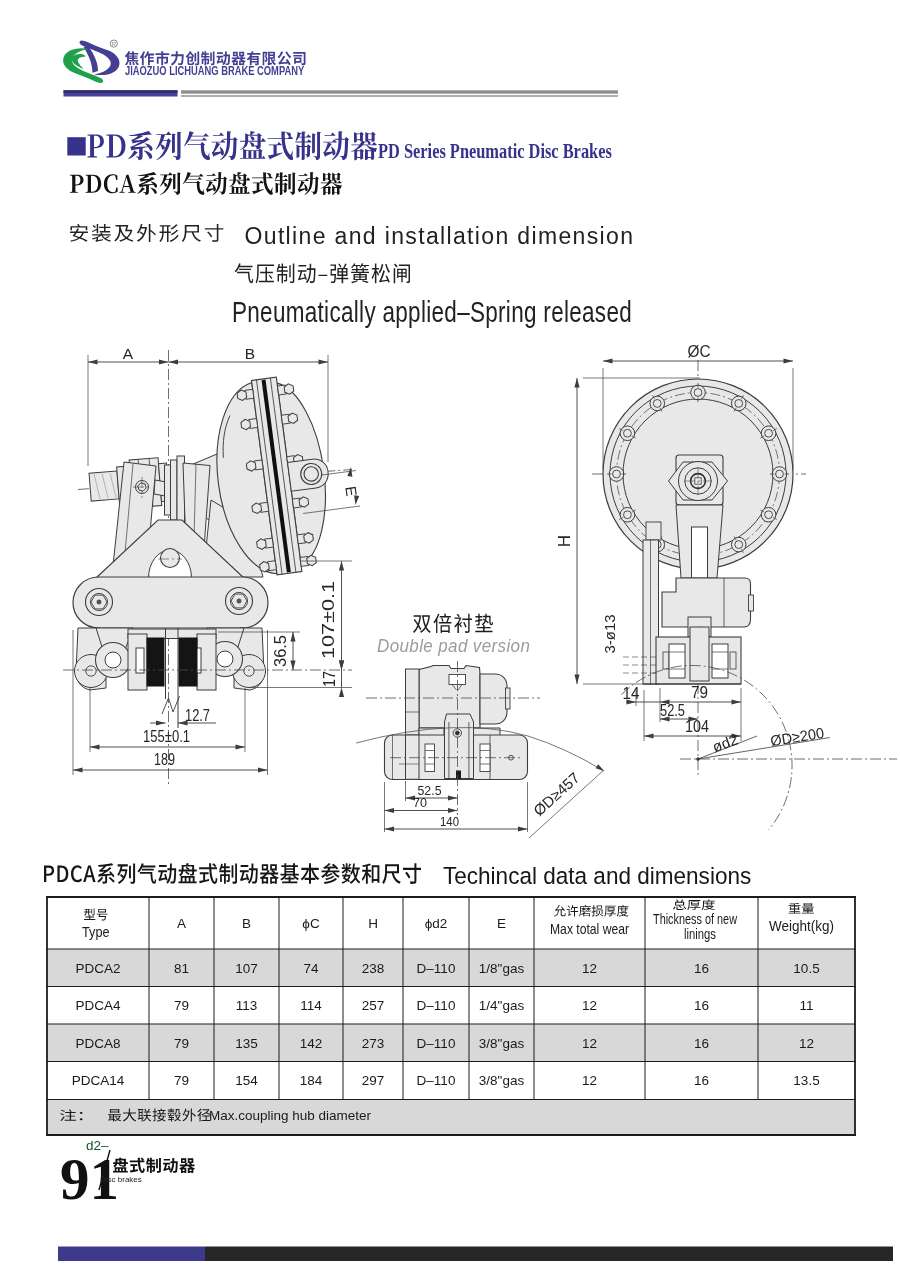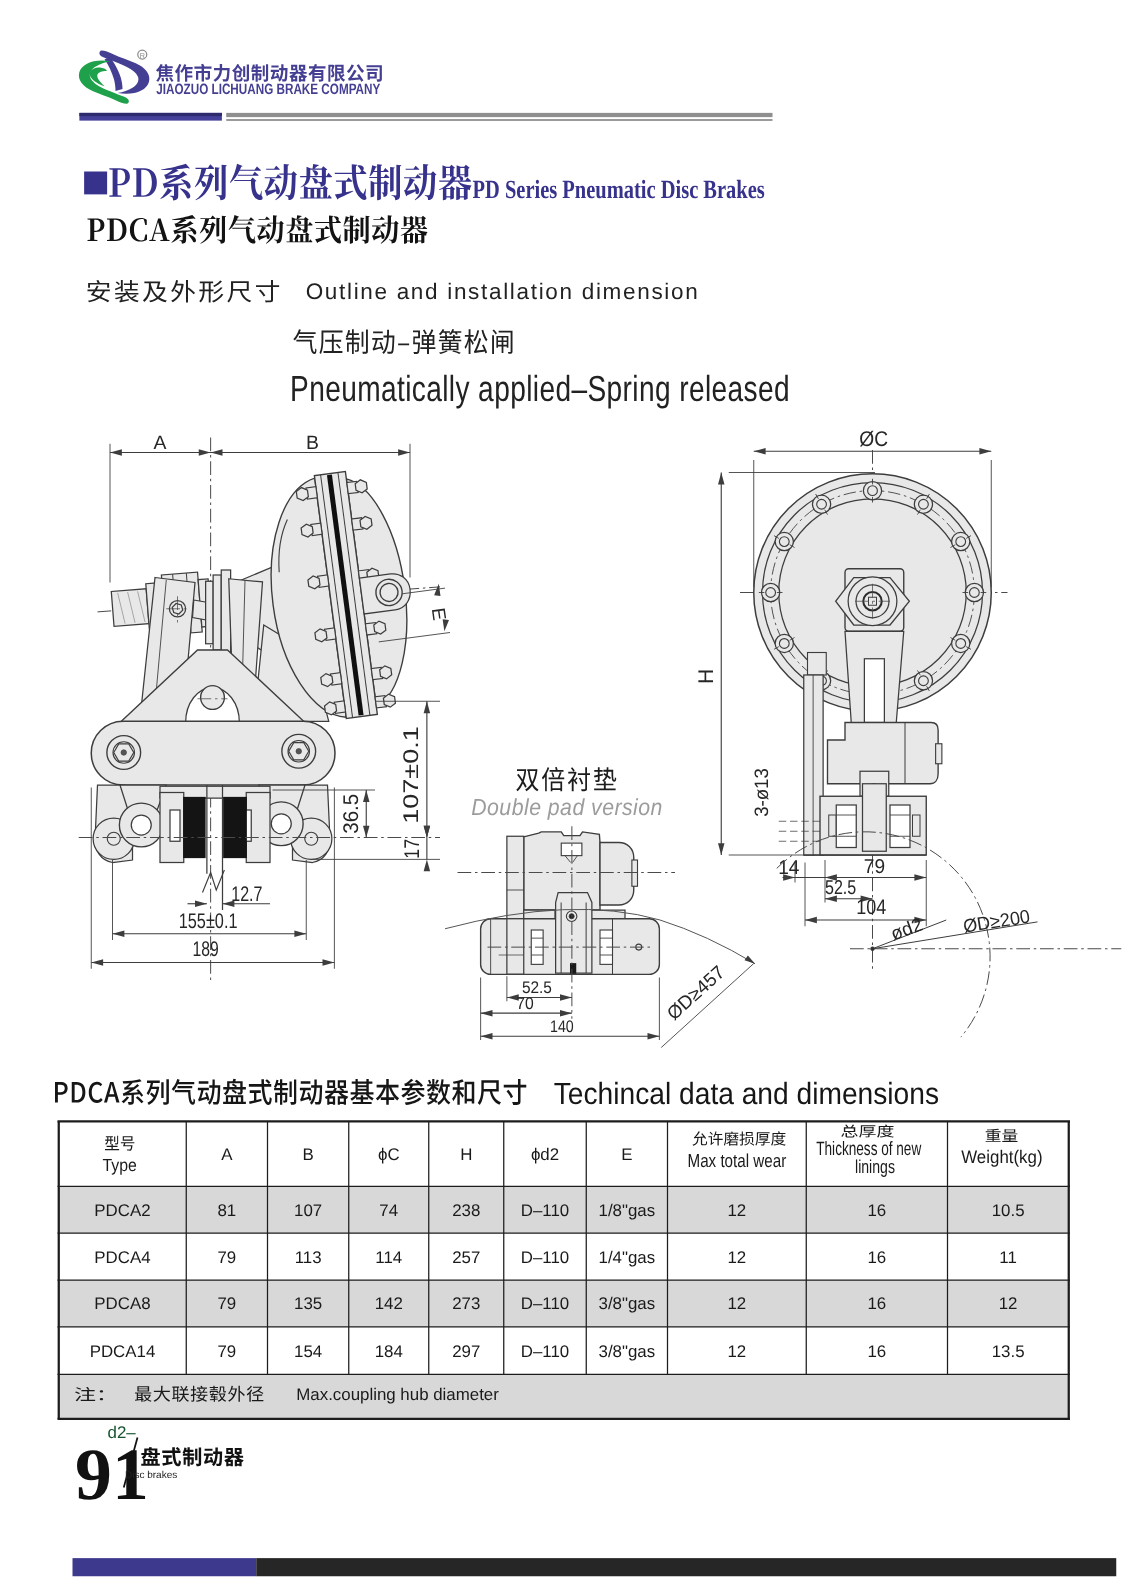--- a/index.html
+++ b/index.html
@@ -420,19 +420,19 @@
     <text x="806.5" y="1085.3" font-size="13.5" font-family="Liberation Sans,sans-serif" fill="#1a1a1a" text-anchor="middle">13.5</text>
     <path d="M60.9 1110.4C62.1 1110.8 63.5 1111.4 64.2 1111.8L65 1111C64.2 1110.6 62.8 1110.1 61.6 1109.7ZM60 1113.9C61.1 1114.2 62.5 1114.8 63.2 1115.2L64 1114.5C63.2 1114.1 61.8 1113.5 60.7 1113.2ZM60.5 1120.4 61.6 1121C62.7 1119.8 63.9 1118.2 64.8 1116.9L63.9 1116.3C62.8 1117.7 61.5 1119.4 60.5 1120.4ZM68.9 1109.8C69.5 1110.5 70.1 1111.4 70.3 1111.9L71.6 1111.5C71.3 1111 70.7 1110.1 70.1 1109.5ZM65.1 1112V1112.9H69.7V1115.7H65.8V1116.6H69.7V1119.8H64.6V1120.7H76.1V1119.8H71.1V1116.6H75.1V1115.7H71.1V1112.9H75.7V1112ZM81.2 1114C81.9 1114 82.5 1113.6 82.5 1113.1C82.5 1112.5 81.9 1112.1 81.2 1112.1C80.5 1112.1 79.8 1112.5 79.8 1113.1C79.8 1113.6 80.5 1114 81.2 1114ZM81.2 1120.2C81.9 1120.2 82.5 1119.8 82.5 1119.2C82.5 1118.7 81.9 1118.3 81.2 1118.3C80.5 1118.3 79.8 1118.7 79.8 1119.2C79.8 1119.8 80.5 1120.2 81.2 1120.2Z" fill="#1a1a1a"></path>
     <path d="M110.9 1111.4H118.2V1112.4H110.9ZM110.9 1109.7H118.2V1110.7H110.9ZM109.9 1109V1113.1H119.3V1109ZM113 1114.8V1115.7H110.4V1114.8ZM108 1119.7 108.1 1120.6 113 1120V1121.4H114.1V1119.9L114.9 1119.8V1119L114.1 1119V1114.8H121V1113.9H108V1114.8H109.4V1119.5ZM114.6 1115.7V1116.5H115.5L115.2 1116.6C115.7 1117.6 116.2 1118.5 117 1119.3C116.2 1119.9 115.3 1120.3 114.4 1120.6C114.6 1120.8 114.9 1121.1 115 1121.3C115.9 1121 116.9 1120.5 117.7 1119.9C118.5 1120.5 119.5 1121 120.6 1121.3C120.7 1121.1 121 1120.7 121.2 1120.5C120.2 1120.3 119.2 1119.8 118.5 1119.3C119.4 1118.4 120.2 1117.3 120.6 1115.9L120 1115.6L119.8 1115.7ZM116.2 1116.5H119.3C119 1117.3 118.4 1118.1 117.7 1118.7C117.1 1118.1 116.5 1117.3 116.2 1116.5ZM113 1116.5V1117.5H110.4V1116.5ZM113 1118.3V1119.1L110.4 1119.4V1118.3ZM128.9 1108.5C128.9 1109.6 128.9 1111 128.7 1112.5H123.1V1113.6H128.5C127.9 1116.3 126.5 1119 122.9 1120.5C123.2 1120.7 123.5 1121.1 123.7 1121.4C127.2 1119.8 128.8 1117.1 129.5 1114.4C130.6 1117.6 132.5 1120.1 135.3 1121.4C135.5 1121.1 135.8 1120.6 136.1 1120.4C133.3 1119.2 131.4 1116.7 130.4 1113.6H135.9V1112.5H129.8C130 1111.1 130.1 1109.7 130.1 1108.5ZM144.2 1109.2C144.8 1109.8 145.3 1110.7 145.6 1111.3L146.5 1110.9C146.3 1110.2 145.7 1109.4 145.1 1108.7ZM148.9 1108.7C148.5 1109.5 147.9 1110.7 147.3 1111.4H143.7V1112.4H146.4V1114.1L146.3 1114.9H143.4V1115.9H146.2C146 1117.5 145.2 1119.3 142.8 1120.8C143.1 1120.9 143.5 1121.3 143.7 1121.5C145.5 1120.3 146.5 1118.9 147 1117.5C147.7 1119.2 148.9 1120.6 150.4 1121.4C150.6 1121.1 150.9 1120.7 151.1 1120.5C149.3 1119.7 148 1118 147.4 1115.9H151V1114.9H147.4L147.4 1114.1V1112.4H150.4V1111.4H148.5C149 1110.7 149.5 1109.9 150 1109.1ZM137.7 1118.4 137.9 1119.4 141.7 1118.8V1121.4H142.6V1118.6L143.8 1118.4L143.8 1117.5L142.6 1117.7V1110.1H143.3V1109.1H137.9V1110.1H138.6V1118.3ZM139.6 1110.1H141.7V1112.1H139.6ZM139.6 1112.9H141.7V1114.9H139.6ZM139.6 1115.8H141.7V1117.8L139.6 1118.1ZM158.7 1111.4C159.1 1111.9 159.5 1112.7 159.7 1113.2L160.6 1112.8C160.4 1112.3 159.9 1111.6 159.5 1111ZM154.4 1108.5V1111.3H152.7V1112.3H154.4V1115.4C153.7 1115.6 153 1115.8 152.5 1115.9L152.8 1117L154.4 1116.5V1120.1C154.4 1120.3 154.3 1120.4 154.2 1120.4C154 1120.4 153.5 1120.4 152.9 1120.4C153.1 1120.6 153.2 1121.1 153.2 1121.3C154.1 1121.4 154.6 1121.3 154.9 1121.2C155.3 1121 155.4 1120.7 155.4 1120.1V1116.1L156.9 1115.7L156.7 1114.7L155.4 1115.1V1112.3H156.9V1111.3H155.4V1108.5ZM160.3 1108.8C160.5 1109.1 160.8 1109.6 161 1110H157.6V1110.9H165.5V1110H162.1C161.9 1109.5 161.6 1109 161.3 1108.6ZM163.2 1111.1C162.9 1111.7 162.4 1112.6 162 1113.3H157.1V1114.2H165.8V1113.3H163C163.4 1112.7 163.9 1112 164.2 1111.4ZM163.1 1116.6C162.9 1117.5 162.4 1118.2 161.8 1118.8C161 1118.4 160.2 1118.2 159.4 1117.9C159.7 1117.5 160 1117.1 160.2 1116.6ZM157.9 1118.4C158.8 1118.6 159.9 1119 160.9 1119.4C159.8 1119.9 158.5 1120.3 156.7 1120.5C156.9 1120.7 157.1 1121.1 157.2 1121.4C159.3 1121.1 160.8 1120.6 161.9 1119.9C163.1 1120.4 164.2 1120.9 164.9 1121.4L165.6 1120.6C164.9 1120.1 163.9 1119.7 162.8 1119.2C163.5 1118.5 163.9 1117.7 164.2 1116.6H166V1115.7H160.8C161 1115.3 161.2 1114.8 161.4 1114.4L160.4 1114.2C160.2 1114.7 160 1115.2 159.7 1115.7H156.9V1116.6H159.1C158.7 1117.3 158.3 1117.9 157.9 1118.4ZM167.8 1112.7V1114.6H168.7V1113.5H173.4V1114.6H174.3V1112.7ZM175.8 1109.1V1111.1C175.8 1112 175.6 1113.1 174.5 1113.9C174.7 1114 175.1 1114.4 175.2 1114.6C176.5 1113.6 176.8 1112.2 176.8 1111.1V1110H178.5V1112.5C178.5 1113.5 178.7 1113.9 179.5 1113.9C179.7 1113.9 180.1 1113.9 180.2 1113.9C180.4 1113.9 180.7 1113.9 180.8 1113.8C180.8 1113.6 180.8 1113.2 180.8 1112.9C180.6 1113 180.4 1113 180.2 1113C180.1 1113 179.7 1113 179.6 1113C179.4 1113 179.4 1112.9 179.4 1112.5V1109.1ZM179.1 1115.6C178.8 1116.5 178.3 1117.4 177.7 1118.1C177.1 1117.3 176.7 1116.5 176.3 1115.6ZM175 1114.7V1115.6H175.4C175.8 1116.8 176.3 1117.9 177 1118.8C176.2 1119.6 175.2 1120.2 174.2 1120.6C174.4 1120.8 174.7 1121.2 174.8 1121.4C175.8 1121 176.8 1120.3 177.6 1119.5C178.4 1120.3 179.3 1120.9 180.3 1121.3C180.4 1121.1 180.7 1120.7 180.9 1120.5C179.9 1120.1 179 1119.5 178.3 1118.8C179.2 1117.8 179.9 1116.5 180.3 1114.9L179.6 1114.7L179.5 1114.7ZM170.7 1108.5V1109.6H167.8V1110.4H170.7V1111.3H168.3V1112.1H174.1V1111.3H171.7V1110.4H174.4V1109.6H171.7V1108.5ZM168.8 1118.1C168.9 1118 169.3 1118 169.9 1118H171V1119.1L167.9 1119.3L168.1 1120.2L171 1119.9V1121.4H172V1119.8L174.2 1119.6V1118.8L172 1119V1118H174V1117.1H172V1116.4H171V1117.1H169.8C170 1116.8 170.2 1116.4 170.4 1116H174.1V1115.2H170.8C170.9 1114.8 171 1114.5 171.2 1114.2L170.2 1114C170.1 1114.4 169.9 1114.8 169.8 1115.2H168.1V1116H169.4C169.2 1116.3 169.1 1116.6 169 1116.7C168.8 1117 168.7 1117.2 168.5 1117.3C168.6 1117.5 168.7 1118 168.8 1118.1ZM185.3 1108.5C184.8 1111 183.8 1113.3 182.5 1114.7C182.8 1114.9 183.2 1115.2 183.4 1115.4C184.2 1114.4 184.9 1113.1 185.5 1111.6H188.2C188 1113.1 187.6 1114.4 187.1 1115.5C186.5 1115 185.7 1114.4 185 1114L184.3 1114.7C185.1 1115.2 186 1115.9 186.6 1116.5C185.6 1118.3 184.2 1119.6 182.5 1120.4C182.8 1120.6 183.2 1121 183.4 1121.3C186.5 1119.6 188.8 1116.4 189.5 1110.8L188.8 1110.6L188.6 1110.7H185.8C186 1110 186.2 1109.4 186.4 1108.7ZM190.8 1108.5V1121.4H191.9V1113.7C193.1 1114.7 194.4 1115.9 195 1116.7L195.9 1115.9C195.1 1115 193.5 1113.7 192.3 1112.8L191.9 1113V1108.5ZM200.6 1108.5C200 1109.5 198.7 1110.7 197.6 1111.4C197.8 1111.6 198 1112 198.2 1112.3C199.4 1111.5 200.8 1110.2 201.6 1108.9ZM202.4 1109.3V1110.2H208C206.5 1112.1 203.8 1113.6 201.4 1114.4C201.6 1114.6 201.9 1115 202 1115.2C203.4 1114.7 204.9 1114 206.2 1113.2C207.6 1113.7 209.2 1114.6 210.1 1115.1L210.7 1114.3C209.9 1113.8 208.4 1113.1 207.1 1112.5C208.2 1111.7 209.1 1110.7 209.7 1109.6L208.9 1109.2L208.7 1109.3ZM202.4 1115.6V1116.6H205.6V1120H201.5V1121H210.7V1120H206.7V1116.6H209.8V1115.6ZM200.8 1111.6C200 1113.1 198.7 1114.5 197.4 1115.4C197.6 1115.7 197.9 1116.2 198 1116.4C198.5 1116.1 199 1115.6 199.5 1115V1121.4H200.6V1113.8C201 1113.2 201.5 1112.6 201.8 1112Z" fill="#1a1a1a"></path>
     <line x1="110" y1="1150" x2="99" y2="1190" stroke="#111" stroke-width="1.4" stroke-linecap="butt"></line>
     <path d="M113 1170.9V1172.5H127.8V1170.9H126.2V1167.2H115C116.2 1166.3 116.8 1165.2 117.1 1164H119.2L118.4 1165.1C119.3 1165.4 120.5 1166.1 121.1 1166.5L122 1165.4C122.3 1165.8 122.5 1166.5 122.6 1166.9C123.7 1166.9 124.5 1166.9 125.1 1166.6C125.7 1166.4 125.9 1165.9 125.9 1165.1V1164H127.9V1162.3H125.9V1158.8H121.2L121.6 1157.9L119.5 1157.5C119.4 1157.9 119.2 1158.4 119.1 1158.8H115.4V1161.7L115.4 1162.3H113.1V1164H115.1C114.8 1164.7 114.2 1165.4 113.3 1166C113.7 1166.2 114.5 1166.9 114.7 1167.3V1170.9ZM118.6 1161.5C119.2 1161.7 119.9 1162 120.5 1162.3H117.3L117.4 1161.7V1160.4H119.5ZM123.9 1160.4V1162.3H121.7L122.2 1161.7C121.6 1161.2 120.5 1160.7 119.6 1160.4ZM123.9 1164V1165.1C123.9 1165.2 123.8 1165.3 123.6 1165.3L122.1 1165.3C121.5 1164.9 120.5 1164.4 119.6 1164ZM116.5 1170.9V1168.7H117.9V1170.9ZM119.7 1170.9V1168.7H121.1V1170.9ZM122.9 1170.9V1168.7H124.3V1170.9ZM137.8 1157.7C137.8 1158.6 137.8 1159.5 137.8 1160.4H129.8V1162.3H137.9C138.3 1168.1 139.5 1173 142.3 1173C143.9 1173 144.5 1172.2 144.8 1169.1C144.3 1168.9 143.5 1168.4 143.1 1168C143 1170.1 142.8 1170.9 142.5 1170.9C141.3 1170.9 140.3 1167.1 140 1162.3H144.4V1160.4H142.9L144 1159.4C143.5 1158.9 142.6 1158.1 141.8 1157.6L140.6 1158.7C141.2 1159.2 142 1159.9 142.4 1160.4H139.9C139.9 1159.5 139.9 1158.6 139.9 1157.7ZM129.8 1170.6 130.4 1172.5C132.5 1172.1 135.3 1171.5 138 1170.9L137.9 1169.2L134.8 1169.7V1166.1H137.4V1164.2H130.4V1166.1H132.9V1170.1C131.7 1170.3 130.7 1170.4 129.8 1170.6ZM156.1 1159V1168.2H157.9V1159ZM159 1157.9V1170.7C159 1170.9 158.9 1171 158.6 1171C158.4 1171 157.5 1171 156.7 1171C156.9 1171.6 157.2 1172.4 157.3 1173C158.5 1173 159.5 1172.9 160.1 1172.6C160.7 1172.3 160.9 1171.7 160.9 1170.7V1157.9ZM147.5 1157.9C147.2 1159.5 146.7 1161.2 146 1162.2C146.4 1162.3 147 1162.6 147.5 1162.8H146.3V1164.6H150V1165.8H146.9V1171.7H148.6V1167.5H150V1173H151.8V1167.5H153.2V1169.9C153.2 1170.1 153.2 1170.1 153 1170.1C152.9 1170.1 152.5 1170.1 152 1170.1C152.2 1170.6 152.5 1171.3 152.5 1171.8C153.3 1171.8 153.9 1171.8 154.4 1171.5C154.9 1171.2 155 1170.7 155 1170V1165.8H151.8V1164.6H155.4V1162.8H151.8V1161.6H154.7V1159.8H151.8V1157.7H150V1159.8H148.9C149.1 1159.3 149.2 1158.8 149.3 1158.3ZM150 1162.8H147.8C148 1162.5 148.1 1162 148.3 1161.6H150ZM163.7 1158.9V1160.6H170V1158.9ZM163.8 1171.2 163.8 1171.2V1171.2C164.3 1170.9 165 1170.7 169 1169.6L169.2 1170.4L170.7 1169.9C170.4 1170.5 170 1171 169.5 1171.5C170 1171.8 170.7 1172.5 171 1173C173.3 1170.7 173.9 1167.2 174.2 1163.1H175.8C175.7 1168.2 175.5 1170.2 175.2 1170.7C175 1170.9 174.8 1170.9 174.6 1170.9C174.2 1170.9 173.5 1170.9 172.8 1170.9C173.1 1171.4 173.3 1172.2 173.3 1172.8C174.2 1172.8 175 1172.8 175.5 1172.7C176.1 1172.6 176.5 1172.4 176.9 1171.9C177.4 1171.1 177.6 1168.7 177.7 1162.1C177.7 1161.8 177.8 1161.2 177.8 1161.2H174.2L174.3 1157.9H172.3L172.3 1161.2H170.5V1163.1H172.3C172.1 1165.7 171.8 1167.9 170.8 1169.7C170.6 1168.6 169.9 1166.9 169.3 1165.5L167.8 1166C168 1166.6 168.3 1167.3 168.5 1168L165.8 1168.6C166.3 1167.4 166.8 1165.9 167.1 1164.5H170.3V1162.7H163.1V1164.5H165.1C164.8 1166.2 164.2 1167.9 164 1168.4C163.7 1169 163.5 1169.4 163.2 1169.5C163.4 1169.9 163.7 1170.8 163.8 1171.2ZM182.7 1160H184.5V1161.4H182.7ZM189.5 1160H191.5V1161.4H189.5ZM188.8 1163.6C189.4 1163.9 190 1164.2 190.5 1164.5H186.9C187.1 1164.1 187.3 1163.6 187.6 1163.2L186.3 1163V1158.3H181V1163.1H185.5C185.3 1163.5 185 1164 184.7 1164.5H179.8V1166.2H183C182 1167 180.8 1167.6 179.3 1168.2C179.7 1168.5 180.2 1169.2 180.4 1169.7L181 1169.4V1173H182.7V1172.6H184.5V1172.9H186.3V1167.8H183.7C184.4 1167.3 185 1166.8 185.6 1166.2H188.3C188.8 1166.8 189.4 1167.3 190 1167.8H187.8V1173H189.6V1172.6H191.5V1172.9H193.3V1169.6L193.8 1169.8C194 1169.3 194.6 1168.6 195 1168.2C193.4 1167.8 191.9 1167.1 190.7 1166.2H194.5V1164.5H191.7L192.2 1164C191.9 1163.7 191.3 1163.4 190.7 1163.1H193.3V1158.3H187.8V1163.1H189.4ZM182.7 1170.9V1169.5H184.5V1170.9ZM189.6 1170.9V1169.5H191.5V1170.9Z" fill="#111"></path>
     <rect x="58" y="1246.5" width="147" height="14.5" fill="#3d3a8e"></rect>
     <rect x="205" y="1246.5" width="688" height="14.5" fill="#262626"></rect>
 </svg>
 <div class="abs" style="left:124.7px;top:63.9px;font-size:12px;font-weight:bold;color:#453f93;transform:scale(0.78,1);transform-origin:0 0;white-space:nowrap">JIAOZUO LICHUANG BRAKE COMPANY</div>
 <div class="abs" style="left:378px;top:138.5px;font-size:21px;font-weight:bold;font-family:'Liberation Serif',serif;color:#37328c;transform:scale(0.78,1);transform-origin:0 0;white-space:nowrap">PD Series Pneumatic Disc Brakes</div>
-<div class="abs" style="left:244.5px;top:222.8px;font-size:18px;color:#222;letter-spacing:1.35px;white-space:nowrap">Outline and installation dimension</div>
+<div class="abs" style="left:244.5px;top:222.8px;font-size:23px;color:#222;letter-spacing:1.35px;white-space:nowrap">Outline and installation dimension</div>
 <div class="abs" style="left:232px;top:295.5px;font-size:29px;color:#222;letter-spacing:0.4px;transform:scale(0.775,1);transform-origin:0 0;white-space:nowrap">Pneumatically applied–Spring released</div>
 <div class="abs" style="left:377px;top:634.8px;font-size:18.5px;color:#9c9c9c;font-style:italic;letter-spacing:0.4px;transform:scale(0.92,1);transform-origin:0 0;white-space:nowrap">Double pad version</div>
 <div class="abs" style="left:443px;top:862px;font-size:24.5px;color:#161616;letter-spacing:0px;transform:scale(0.92,1);transform-origin:0 0;white-space:nowrap">Techincal data and dimensions</div>
 <div class="abs" style="left:86px;top:1138px;font-size:13.5px;color:#14532d;white-space:nowrap">d2–</div>
-<div class="abs" style="left:237px;top:1107.6px;font-size:13.5px;color:#1a1a1a;white-space:nowrap">Max.coupling hub diameter</div>
+<div class="abs" style="left:209px;top:1107.6px;font-size:13.5px;color:#1a1a1a;white-space:nowrap">Max.coupling hub diameter</div>
 <div class="abs" style="left:60px;top:1144.9px;font-size:59px;font-weight:bold;font-family:'Liberation Serif',serif;color:#111">91</div>
 <div class="abs" style="left:100px;top:1174.5px;font-size:8px;color:#222;white-space:nowrap">Disc brakes</div>
 </body></html>

